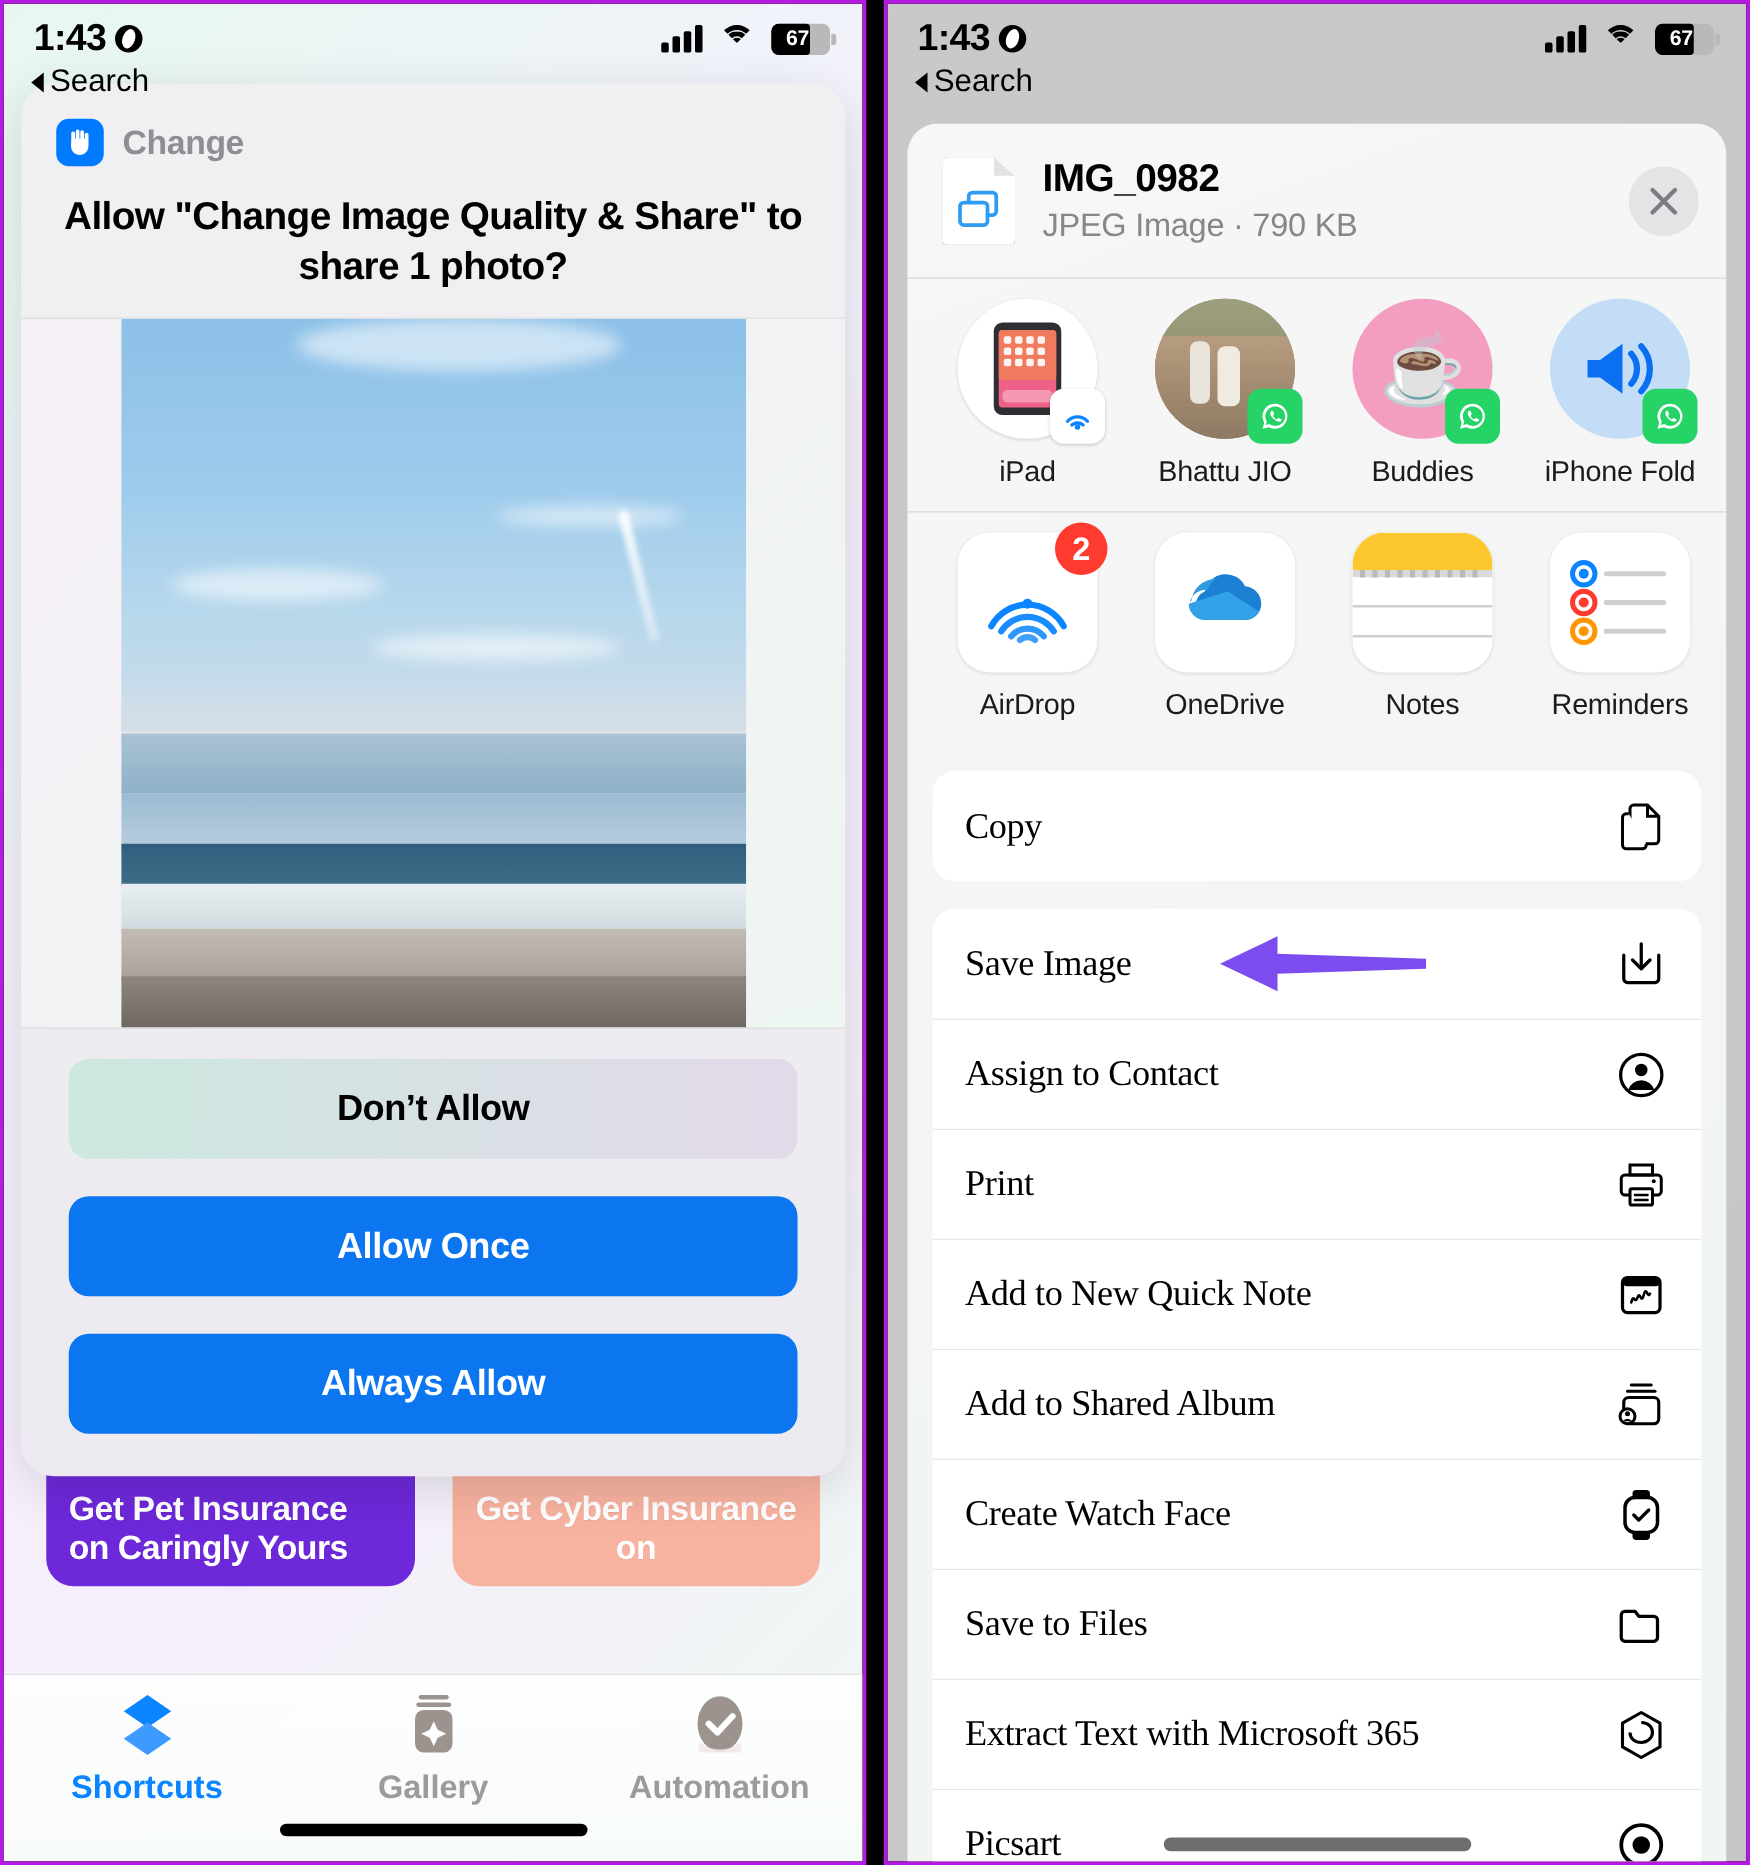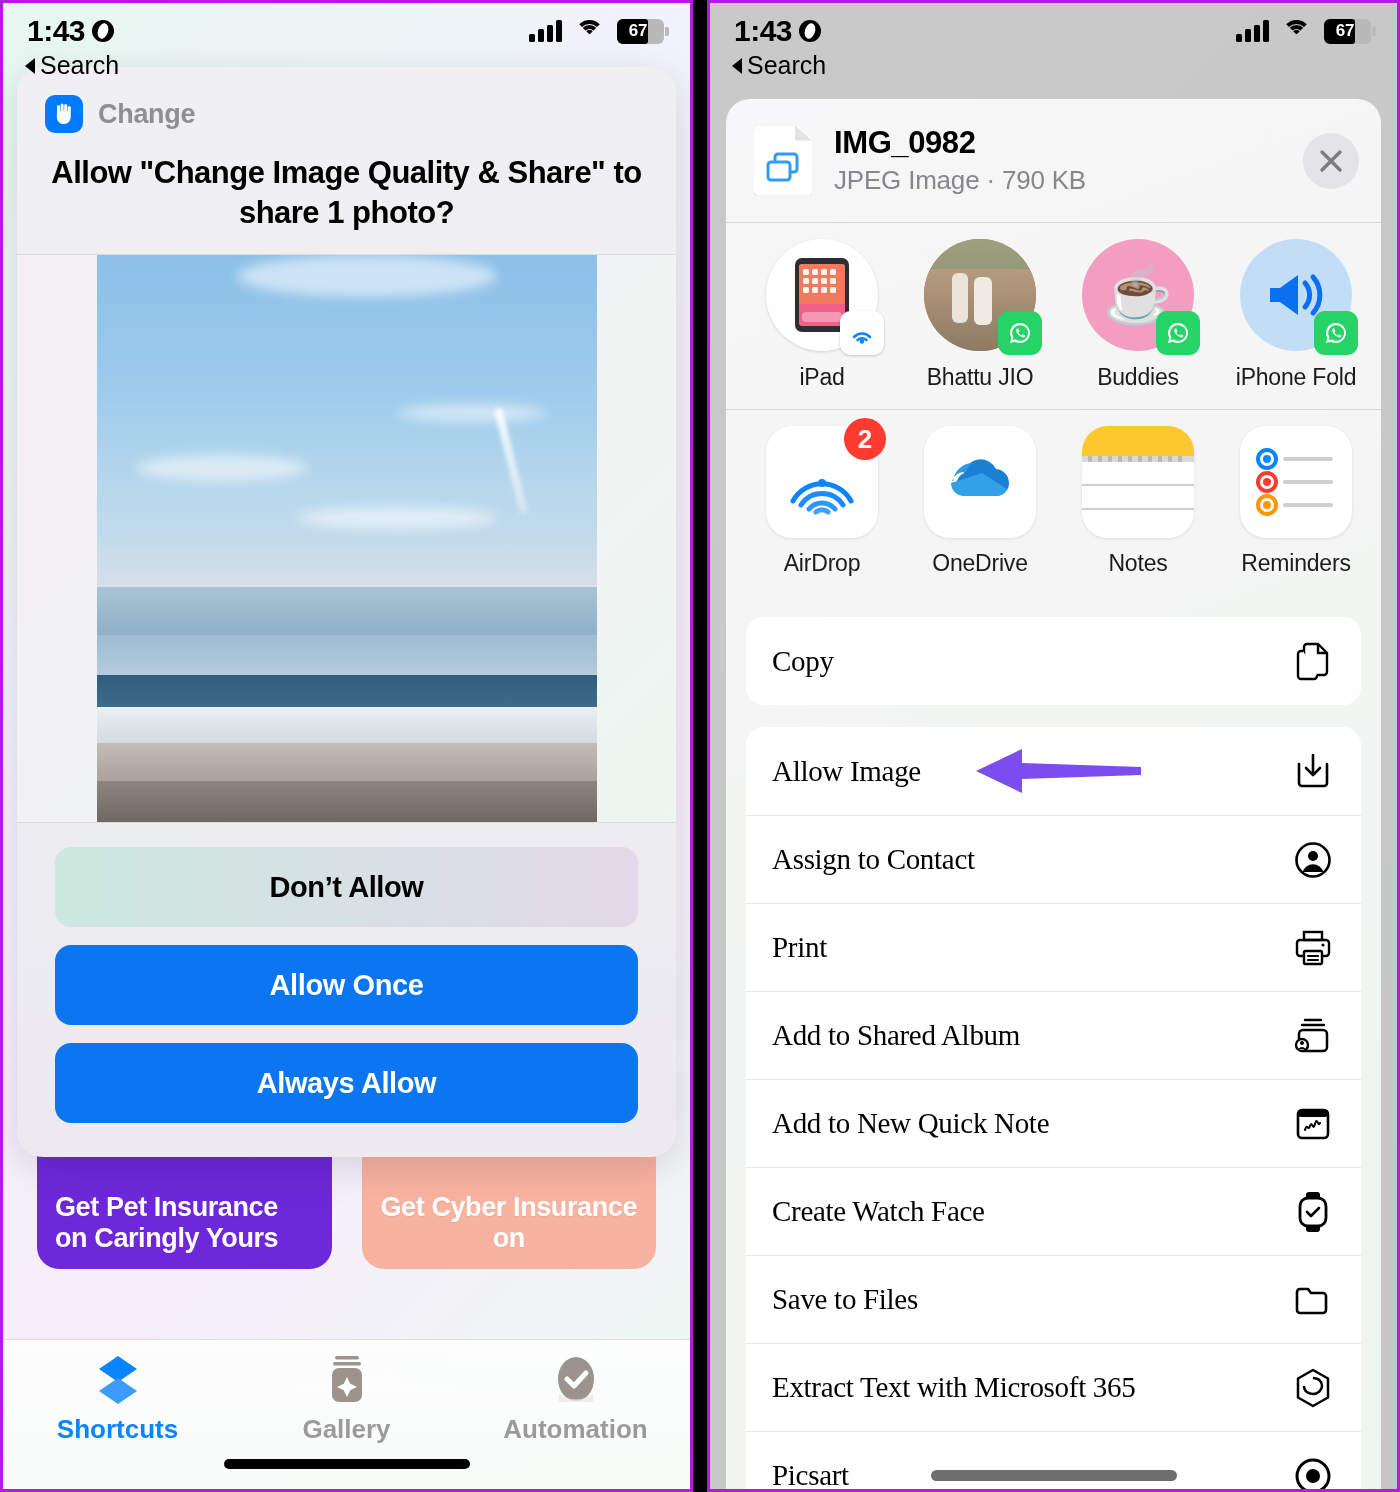--- a/index.html
+++ b/index.html
@@ -168,21 +168,21 @@
           background: linear-gradient(180deg,#9dbbd2,#b9cfdf); }
   .sea3 { position:absolute; left:0; right:0; top:420px; height:34px;
           background: linear-gradient(180deg,#2f5f7c,#3d6d88); }
   .surf { position:absolute; left:0; right:0; top:452px; height:40px;
           background: linear-gradient(180deg,#e9eff2,#cfd9dd); }
   .wetsand{position:absolute; left:0; right:0; top:488px; height:42px;
           background: linear-gradient(180deg,#c3bcb4,#a79f98); }
   .sand { position:absolute; left:0; right:0; top:526px; bottom:0;
           background: linear-gradient(180deg,#8d857e,#6f6862); }
 
-  .ps-buttons { padding: 24px 38px 34px; display: flex; flex-direction: column; gap: 18px; }
+  .ps-buttons { padding: 24px 38px 34px; display: flex; flex-direction: column; gap: 30px; }
   .ps-btn {
     height: 80px; border-radius: 16px; display: flex; align-items: center; justify-content: center;
     font-size: 29px; font-weight: 700; letter-spacing: -0.4px; cursor: pointer;
   }
   .ps-btn.secondary { background: linear-gradient(90deg, rgba(202,232,222,.95), rgba(226,216,232,.95)); color: #000; }
   .ps-btn.primary   { background: #0b76f0; color: #fff; }
 
   
   #panel-right .bg {
     position: absolute; inset: 0;
@@ -622,21 +622,21 @@
               <path d="M23 3v9h9" fill="none" stroke="#000" stroke-width="2.4"></path>
               <path d="M22 34v1a3 3 0 0 1-3 3H6a3 3 0 0 1-3-3V13a3 3 0 0 1 3-3h2" fill="#fff" stroke="#000" stroke-width="2.4"></path>
             </svg>
           </span>
         </div>
       </div>
 
       <div class="action-group">
 
         <div class="action-row">
-          <span class="action-label">Allow Image</span>
+          <span class="action-label">Save Image</span>
           <svg class="arrow-annot" viewBox="0 0 165 52">
             <path d="M0 26 L46 4 L46 18 L165 22 L165 30 L46 34 L46 48 Z" fill="#7c4dee"></path>
           </svg>
           <span class="action-icon">
             <svg width="36" height="38" viewBox="0 0 36 38">
               <path d="M18 3v19" stroke="#000" stroke-width="2.6" fill="none" stroke-linecap="round"></path>
               <path d="M11 16l7 7 7-7" stroke="#000" stroke-width="2.6" fill="none" stroke-linecap="round" stroke-linejoin="round"></path>
               <path d="M4 12v19a3 3 0 0 0 3 3h22a3 3 0 0 0 3-3V12" fill="none" stroke="#000" stroke-width="2.6" stroke-linecap="round"></path>
             </svg>
           </span>
@@ -655,50 +655,50 @@
 
         <div class="action-row">
           <span class="action-label">Print</span>
           <span class="action-icon">
             <svg width="38" height="38" viewBox="0 0 38 38">
               <rect x="10" y="3" width="18" height="8" fill="none" stroke="#000" stroke-width="2.4"></rect>
               <rect x="3" y="11" width="32" height="16" rx="3" fill="none" stroke="#000" stroke-width="2.4"></rect>
               <circle cx="29" cy="16" r="1.6" fill="#000"></circle>
               <rect x="10" y="22" width="18" height="13" rx="1.5" fill="#fff" stroke="#000" stroke-width="2.4"></rect>
               <path d="M14 27h10M14 31h10" stroke="#000" stroke-width="2.1" stroke-linecap="round"></path>
+            </svg>
+          </span>
+        </div>
+
+        <div class="action-row">
+          <span class="action-label">Add to New Quick Note</span>
+          <span class="action-icon">
+            <svg width="36" height="36" viewBox="0 0 36 36">
+              <rect x="3" y="4" width="30" height="28" rx="4" fill="none" stroke="#000" stroke-width="2.6"></rect>
+              <rect x="3" y="4" width="30" height="7" rx="3.5" fill="#000"></rect>
+              <path d="M10 24c2-8 3 2 5-4s3 6 5-2 3 3 5-1" fill="none" stroke="#000" stroke-width="2.1" stroke-linecap="round"></path>
             </svg>
           </span>
         </div>
 
         <div class="action-row">
           <span class="action-label">Add to Shared Album</span>
           <span class="action-icon">
             <svg width="38" height="38" viewBox="0 0 38 38">
               <path d="M11 3h16" stroke="#000" stroke-width="2.4" stroke-linecap="round"></path>
               <path d="M8 8h22" stroke="#000" stroke-width="2.4" stroke-linecap="round"></path>
               <rect x="5" y="13" width="28" height="21" rx="4" fill="#fff" stroke="#000" stroke-width="2.5"></rect>
               <circle cx="8" cy="28" r="6" fill="#fff" stroke="#000" stroke-width="2.4"></circle>
               <circle cx="8" cy="26" r="2" fill="#000"></circle>
               <path d="M4.5 32a4 4 0 0 1 7 0" fill="#000"></path>
             </svg>
           </span>
         </div>
 
         <div class="action-row">
-          <span class="action-label">Add to New Quick Note</span>
-          <span class="action-icon">
-            <svg width="36" height="36" viewBox="0 0 36 36">
-              <rect x="3" y="4" width="30" height="28" rx="4" fill="none" stroke="#000" stroke-width="2.6"></rect>
-              <rect x="3" y="4" width="30" height="7" rx="3.5" fill="#000"></rect>
-              <path d="M10 24c2-8 3 2 5-4s3 6 5-2 3 3 5-1" fill="none" stroke="#000" stroke-width="2.1" stroke-linecap="round"></path>
-            </svg>
-          </span>
-        </div>
-
-        <div class="action-row">
           <span class="action-label">Create Watch Face</span>
           <span class="action-icon">
             <svg width="32" height="40" viewBox="0 0 32 40">
               <rect x="9" y="0" width="14" height="8" rx="3" fill="#000"></rect>
               <rect x="9" y="32" width="14" height="8" rx="3" fill="#000"></rect>
               <rect x="3" y="6" width="26" height="28" rx="8" fill="#fff" stroke="#000" stroke-width="2.8"></rect>
               <path d="M10 20l4 4 8-8" fill="none" stroke="#000" stroke-width="2.6" stroke-linecap="round" stroke-linejoin="round"></path>
             </svg>
           </span>
         </div>

